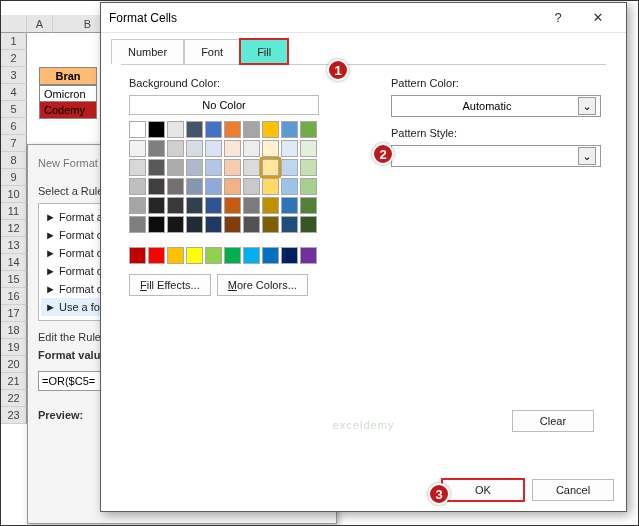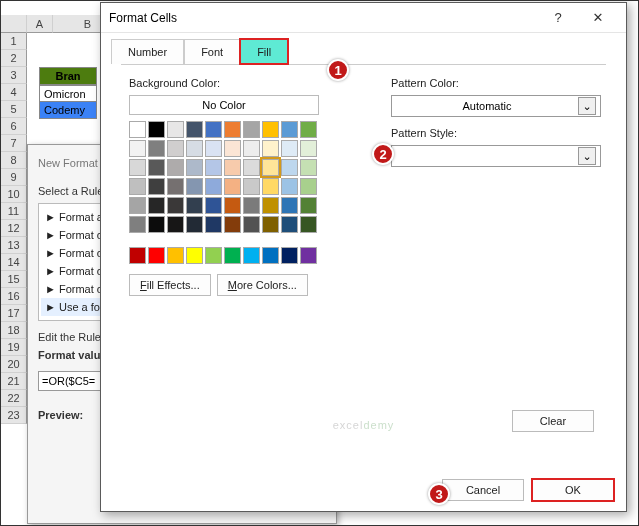--- a/index.html
+++ b/index.html
@@ -5,23 +5,23 @@
 * { box-sizing:border-box; margin:0; padding:0; font-family:"Segoe UI",Tahoma,sans-serif; font-size:11px; }
 body { background:#fff; width:639px; height:526px; position:relative; overflow:hidden; border:1px solid #333; }
 
 
 .sheet-bg { position:absolute; top:0; left:0; width:100%; height:100%; background:#fff; }
 .col-hdr { position:absolute; top:14px; left:0; height:18px; display:flex; background:#e6e6e6; }
 .col-hdr span { width:26px; text-align:center; border-right:1px solid #d0d0d0; border-bottom:1px solid #9a9a9a; color:#444; line-height:18px; }
 .col-hdr span:last-child { width:70px; }
 .row-hdr { position:absolute; top:32px; left:0; width:26px; background:#e6e6e6; }
 .row-hdr div { height:17px; text-align:center; border-bottom:1px solid #d0d0d0; border-right:1px solid #9a9a9a; color:#444; line-height:17px; }
-.cell-brand { position:absolute; top:66px; left:38px; width:58px; border:1px solid #888; background:#4d7c0f; font-weight:bold; padding:2px 4px; text-align:center; }
+.cell-brand { position:absolute; top:66px; left:38px; width:58px; border:1px solid #888; background:#fdba74; font-weight:bold; padding:2px 4px; text-align:center; }
 .cell-om { position:absolute; top:84px; left:38px; width:58px; border:1px solid #888; background:#fff; padding:2px 4px; }
-.cell-cod { position:absolute; top:100px; left:38px; width:58px; border:1px solid #888; background:#3b82f6; padding:2px 4px; }
+.cell-cod { position:absolute; top:100px; left:38px; width:58px; border:1px solid #888; background:#b91c1c; padding:2px 4px; }
 
 
 .nf-dialog { position:absolute; top:143px; left:26px; width:310px; height:380px; background:#f5f5f5; border:1px solid #999; box-shadow:2px 2px 6px rgba(0,0,0,.3); padding:8px 10px; }
 .nf-dialog .ttl { color:#777; padding:4px 0 10px; }
 .nf-dialog .sect { color:#333; margin:6px 0; }
 .nf-dialog .rule-list { border:1px solid #bbb; background:#fff; padding:4px 2px; margin-bottom:10px; }
 .nf-dialog .rule-list div { padding:3px 4px; color:#222; }
 .nf-dialog .rule-list div:last-child { background:#e5f0ff; }
 .nf-dialog .inp { width:100%; border:1px solid #999; padding:3px; background:#fff; margin:4px 0 12px; }
 
@@ -228,20 +228,20 @@
     <div class="clear-row">
       <button class="btn-std" style="width:82px"><span>Clear</span></button>
     </div>
 
     <div class="watermark">
       <span>excel</span><b>demy</b>
     </div>
   </div>
 
   <div class="footer">
+    <button class="btn-std ok">OK</button>
     <button class="btn-std">Cancel</button>
-    <button class="btn-std ok">OK</button>
   </div>
 </div>
 
 <div class="callout" style="top:58px; left:326px">1</div>
 <div class="callout" style="top:142px; left:371px">2</div>
 <div class="callout" style="top:482px; left:427px">3</div>
 
 </body></html>

